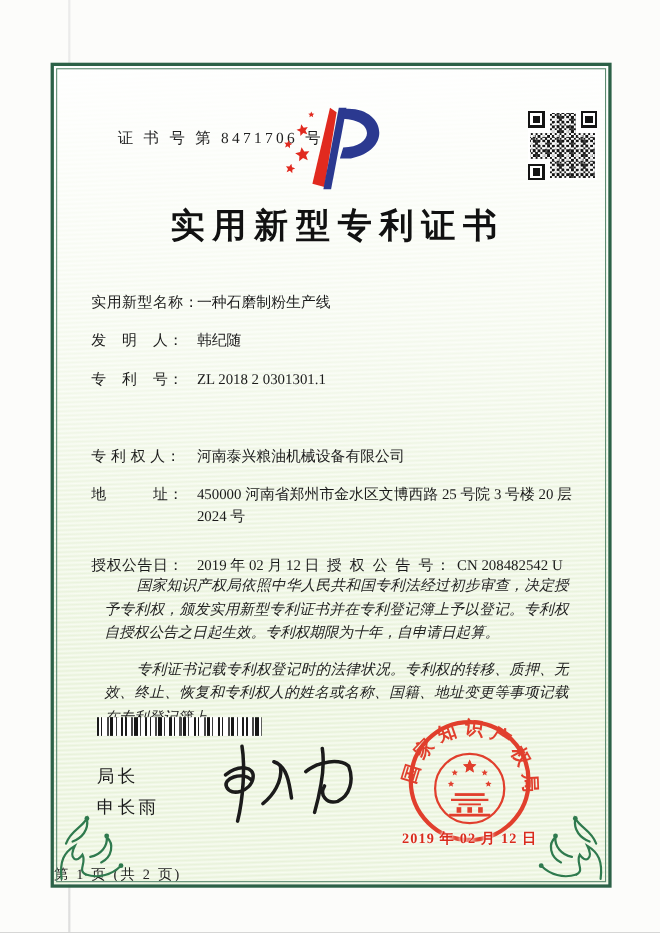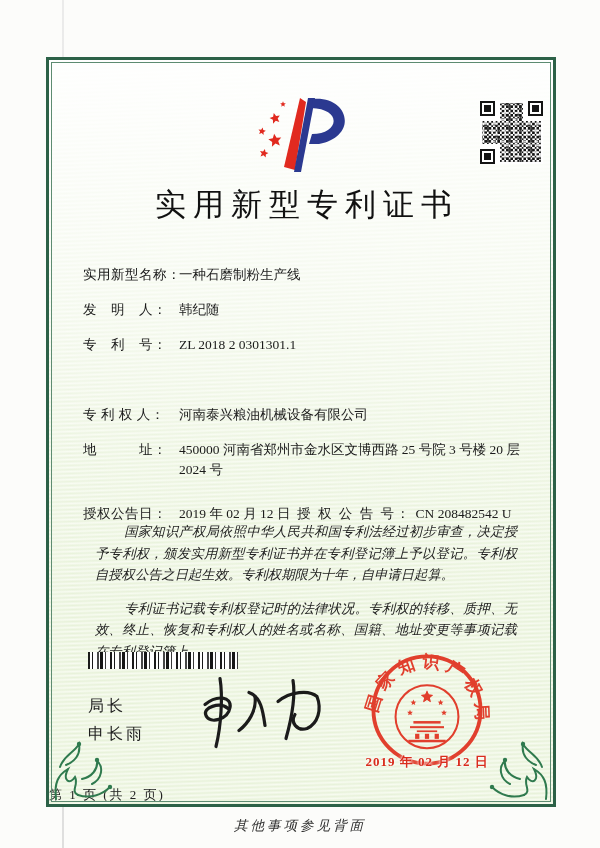--- a/index.html
+++ b/index.html
@@ -11,21 +11,21 @@
   .cert{position:absolute;left:46px;top:57px;right:44px;bottom:41px;
         border:3px solid #2c6147;
         background:
           linear-gradient(180deg,rgba(255,255,255,.96),rgba(255,255,255,.6) 28%,rgba(255,255,255,.18) 52%,rgba(255,255,255,0) 75%),
           repeating-linear-gradient(178deg,#f7fbf0 0px,#e8f2da 2px,#f7fbf0 4px);}
   .cert::after{content:"";position:absolute;inset:2px;border:1px solid #5d8b71;pointer-events:none;}
   .cert-no{position:absolute;left:58px;top:57px;font-size:14px;letter-spacing:3px;color:#1f1f1f;}
   .logo{position:absolute;left:204px;top:34px;width:100px;height:80px;}
   .qr{position:absolute;left:431px;top:41px;width:63px;height:63px;}
   .title{position:absolute;left:12px;right:0;top:124px;text-align:center;
-         font-size:31px;font-weight:normal;letter-spacing:7px;color:#111;}
+         font-size:31px;font-weight:bold;letter-spacing:7px;color:#111;}
   
   .frow{position:absolute;left:34px;right:24px;display:flex;align-items:flex-start;
         font-size:13.5px;line-height:20px;color:#1b1b1b;}
   .frow .lab{width:96px;flex:none;letter-spacing:.5px;white-space:nowrap;}
   .frow .val{flex:1;}
   .gdate{width:118px;flex:none;}
   .glab{flex:none;letter-spacing:2px;margin-right:4px;white-space:nowrap;}
   .r1{top:205px}.r2{top:240px}.r3{top:275px}.r4{top:310px}.r5{top:345px}.r6{top:380px}.r7{top:444px}
   
   .paras{position:absolute;left:34px;width:446px;top:449px;font-style:italic;
@@ -53,20 +53,21 @@
              font-style:italic;font-size:13.5px;letter-spacing:3px;color:#2e2e2e;}
 </style>
 </head>
 <body>
 
 <div class="page">
   <div class="scan-edge"></div>
 
   <div class="cert">
 
+    <div class="cert-no">证 书 号 第 8471706 号</div>
 
     <svg class="logo" viewBox="0 0 100 80">
       <defs>
         <path id="st" d="M0,-6 L1.8,-1.9 L6.2,-1.5 L2.9,1.4 L3.8,5.9 L0,3.4 L-3.8,5.9 L-2.9,1.4 L-6.2,-1.5 L-1.8,-1.9 Z"></path>
       </defs>
       <g fill="#e12a1f">
         <use href="#st" transform="translate(30,10) scale(0.45)"></use>
         <use href="#st" transform="translate(22,24) scale(0.85) rotate(-14)"></use>
         <use href="#st" transform="translate(9,37) scale(0.6) rotate(10)"></use>
         <use href="#st" transform="translate(22,46) scale(1.05) rotate(-8)"></use>
@@ -212,14 +213,13 @@
         <path d="M30,52 C40,50 46,42 45,34 C52,40 50,52 40,57"></path>
       </g>
       <g fill="#2f7a4e">
         <circle cx="27" cy="17" r="2.2"></circle>
           <circle cx="45" cy="33" r="2.2"></circle>
           <circle cx="58" cy="60" r="2.2"></circle>
       </g>
     </svg>
   </div>
 
-  <div class="back-note">其他事项参见背面</div>
 </div>
 
 </body></html>

